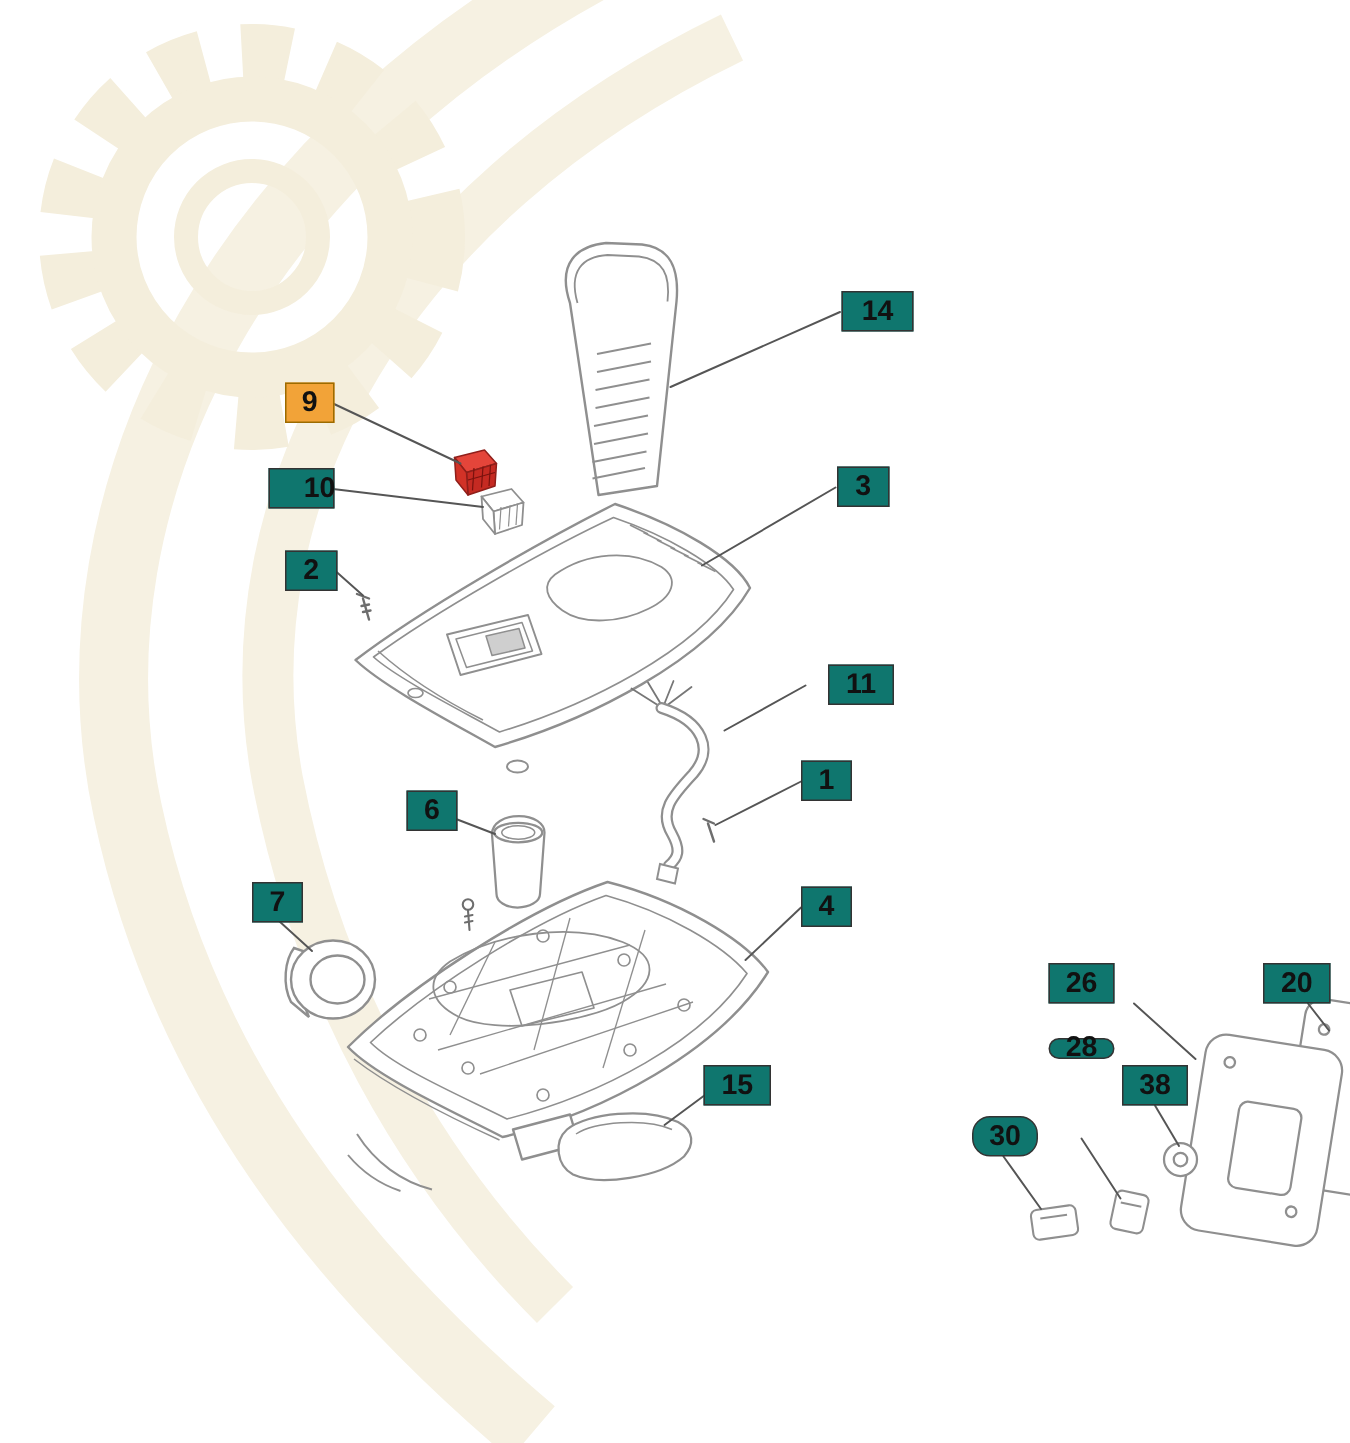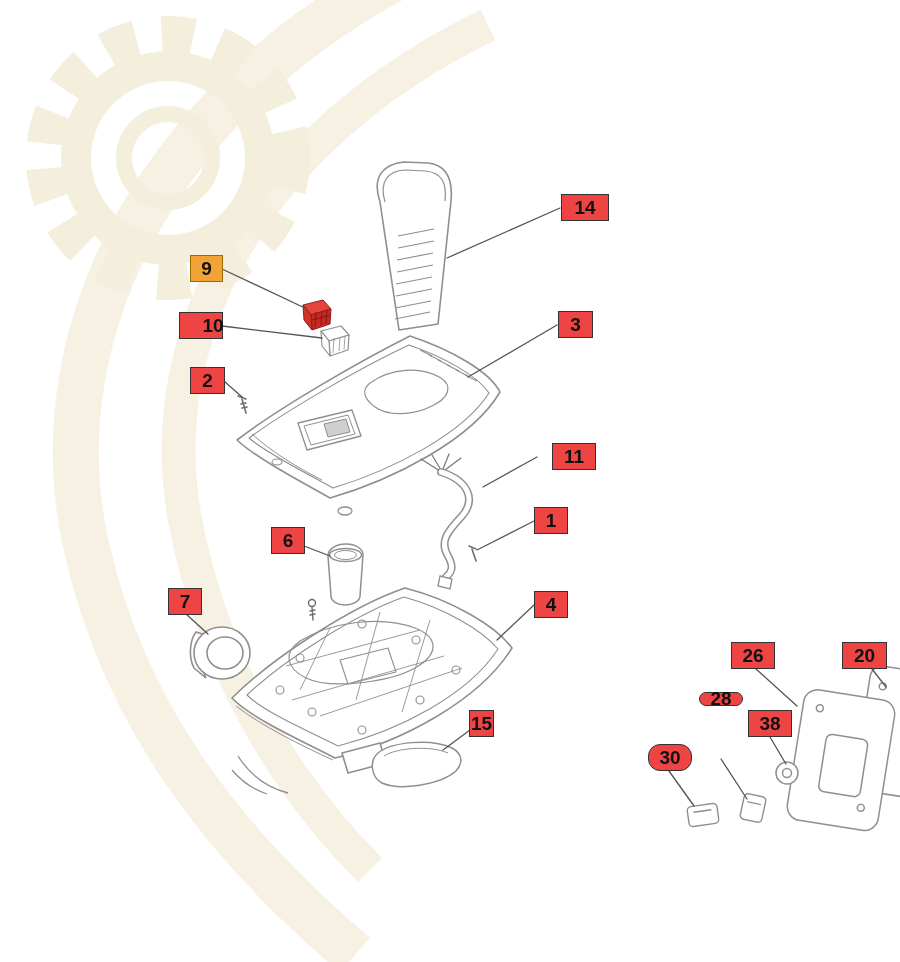--- a/index.html
+++ b/index.html
@@ -10,21 +10,21 @@
     background: #ffffff;
     font-family: "Liberation Sans", sans-serif;
     overflow: hidden;
   }
   .stage svg { position: absolute; left: 0; top: 0; }
   .part-label {
     position: absolute;
     display: flex;
     align-items: center;
     justify-content: center;
-    background: #ef4444;
+    background: #0f766e;
     border: 1.5px solid #333333;
     box-sizing: border-box;
     font-weight: bold;
     font-size: 19px;
     color: #111111;
     cursor: pointer;
     user-select: none;
   }
   .part-label.highlighted {
     background: #F2A338;
@@ -244,20 +244,20 @@
   <div class="part-label" style="left:561px; top:194px; width:48px; height:27px;">14</div>
   <div class="part-label highlighted" style="left:190px; top:255px; width:33px; height:27px;">9</div>
   <div class="part-label" style="left:179px; top:312px; width:44px; height:27px;padding-left:24px;">10</div>
   <div class="part-label" style="left:558px; top:311px; width:35px; height:27px;">3</div>
   <div class="part-label" style="left:190px; top:367px; width:35px; height:27px;">2</div>
   <div class="part-label" style="left:538px; top:443px; width:44px; height:27px;margin-left:14px;">11</div>
   <div class="part-label" style="left:534px; top:507px; width:34px; height:27px;">1</div>
   <div class="part-label" style="left:271px; top:527px; width:34px; height:27px;">6</div>
   <div class="part-label" style="left:168px; top:588px; width:34px; height:27px;">7</div>
   <div class="part-label" style="left:534px; top:591px; width:34px; height:27px;">4</div>
-  <div class="part-label" style="left:469px; top:710px; width:25px; height:27px;">15</div>
-  <div class="part-label" style="left:731px; top:642px; width:44px; height:27px;">26</div>
+  <div class="part-label" style="left:469px; top:710px; width:45px; height:27px;">15</div>
+  <div class="part-label" style="left:699px; top:642px; width:44px; height:27px;">26</div>
   <div class="part-label" style="left:842px; top:642px; width:45px; height:27px;">20</div>
   <div class="part-label" style="left:748px; top:710px; width:44px; height:27px;">38</div>
   <div class="part-label" style="left:699px; top:692px; width:44px; height:14px;border-radius:11px;">28</div>
   <div class="part-label" style="left:648px; top:744px; width:44px; height:27px;border-radius:12px;">30</div>
 
 </div>
 
 </body></html>

